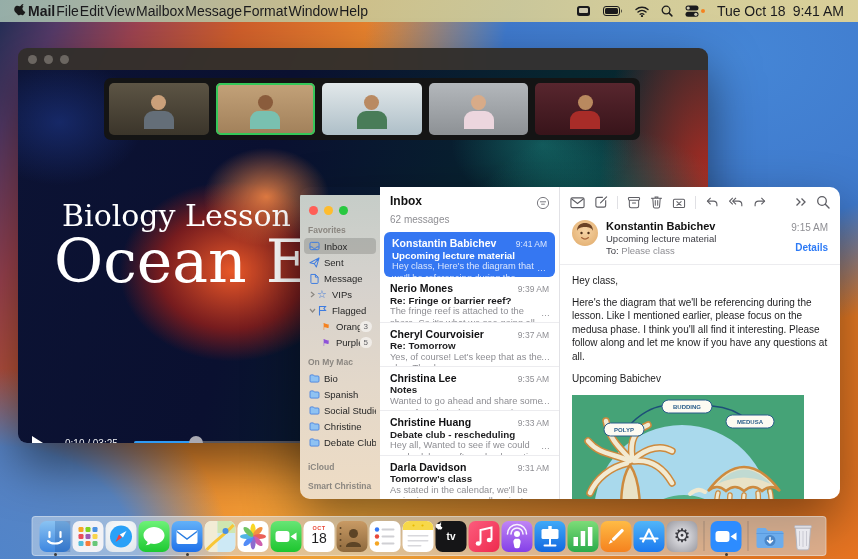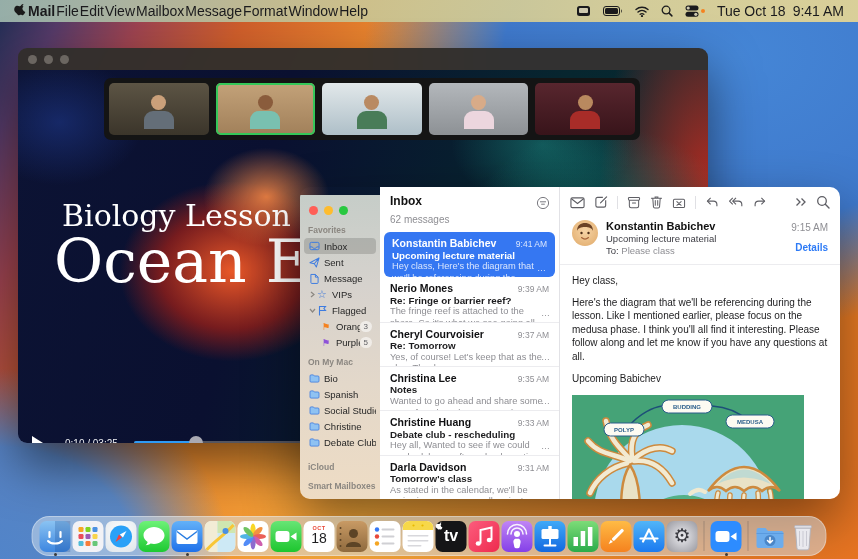--- a/index.html
+++ b/index.html
@@ -101,32 +101,32 @@
   .mh-to b { color:#3c3c43; font-weight:normal; }
   .mh-right { text-align:right; flex:none; }
   .mh-time { font-size:10px; color:#8e8e93; margin-top:2px; }
   .mh-details { font-size:10px; color:#2e7bf6; font-weight:bold; margin-top:9px; }
   .mbody { padding:9px 12px 0; font-size:10px; color:#1d1d1f; line-height:1.36; }
   .mbody p { margin-bottom:8px; }
   .diagram { margin:2px 12px 0; }
 
   
   .dock { position:absolute; left:50%; bottom:3px; transform:translateX(-50%); height:40px;
-    background:rgba(215,230,242,.5); border:1px solid rgba(255,255,255,.35); border-radius:18px;
+    background:rgba(215,230,242,.5); border:1px solid rgba(255,255,255,.35); border-radius:4px;
     display:flex; align-items:center; padding:16px 7px; gap:2px; }
   .dk { width:31px; height:31px; border-radius:7px; position:relative; flex:none; }
   .dk svg { position:absolute; inset:0; }
   .dk.run::after { content:""; position:absolute; left:50%; bottom:-4px; width:3px; height:3px; border-radius:50%;
     background:#3a3a3a; transform:translateX(-50%); }
   .dkdiv { width:1px; height:30px; background:rgba(60,60,70,.28); margin:0 4px; flex:none; }
   .cal-m { text-align:center; font-size:5.5px; font-weight:bold; color:#e8493a; letter-spacing:.5px; margin-top:4px; }
   .cal-d { text-align:center; font-size:14px; color:#1d1d1f; line-height:15px; }
   .gearchar { display:block; text-align:center; font-size:19px; line-height:30px; color:#3a3a40; }
   .tvlabel { position:absolute; inset:0; display:flex; align-items:center; justify-content:center; gap:1px;
-    color:#fff; font-size:16px; font-weight:bold; }
+    color:#fff; font-size:10px; font-weight:bold; }
 </style>
 </head>
 <body>
 
 <div class="screen">
 
   <div class="menubar">
     <span><svg width="13" height="15" viewBox="0 0 16 16">
           <path fill="#1a1a1a" d="M11.6 1.3c-.1.9-.5 1.6-1.1 2.2-.6.6-1.4 1-2.2.9-.1-.8.3-1.7.9-2.3.6-.6 1.6-1 2.4-.8zM13.9 11.2c-.3.8-.5 1.1-.9 1.8-.6.9-1.4 2-2.4 2-.9 0-1.1-.6-2.3-.6s-1.5.6-2.3.6c-1 0-1.8-1-2.4-1.9C-.9 10.7.1 6.6 1.2 5c.7-1.1 1.8-1.7 2.9-1.7 1 0 1.7.6 2.5.6.8 0 1.3-.6 2.5-.6.9 0 1.9.5 2.6 1.4-2.3 1.3-1.9 4.4 2.2 6.5z"></path>
         </svg></span>
@@ -325,21 +325,21 @@
       </div>
       <div class="srow">
         <span class="ic">
             <svg width="11" height="9" viewBox="0 0 12 10">
               <path d="M1 2.2A1.2 1.2 0 0 1 2.2 1h2.6l1 1.2h4A1.2 1.2 0 0 1 11 3.4v4.4A1.2 1.2 0 0 1 9.8 9H2.2A1.2 1.2 0 0 1 1 7.8z" fill="#8fc2f2" stroke="#3e7ce0" stroke-width=".9"></path>
             </svg>
           </span>
         <span class="lbl">Debate Club</span>
       </div>
       <div class="sbh" style="margin-top:12px">iCloud</div>
-      <div class="sbh" style="margin-top:9px">Smart Mailboxes</div>
+      <div class="sbh" style="margin-top:9px">Smart Christina</div>
     </div>
 
     <div class="mlist">
       <div class="mlhead">
         <div class="h1">Inbox</div>
         <div class="h2">62 messages</div>
         <span class="filter"><svg width="14" height="14" viewBox="0 0 14 14">
               <circle cx="7" cy="7" r="5.6" fill="none" stroke="currentColor" stroke-width="1"></circle>
               <path d="M4.4 5.8h5.2M5.6 8.2h2.8" stroke="currentColor" stroke-width="1" stroke-linecap="round"></path>
             </svg></span>

